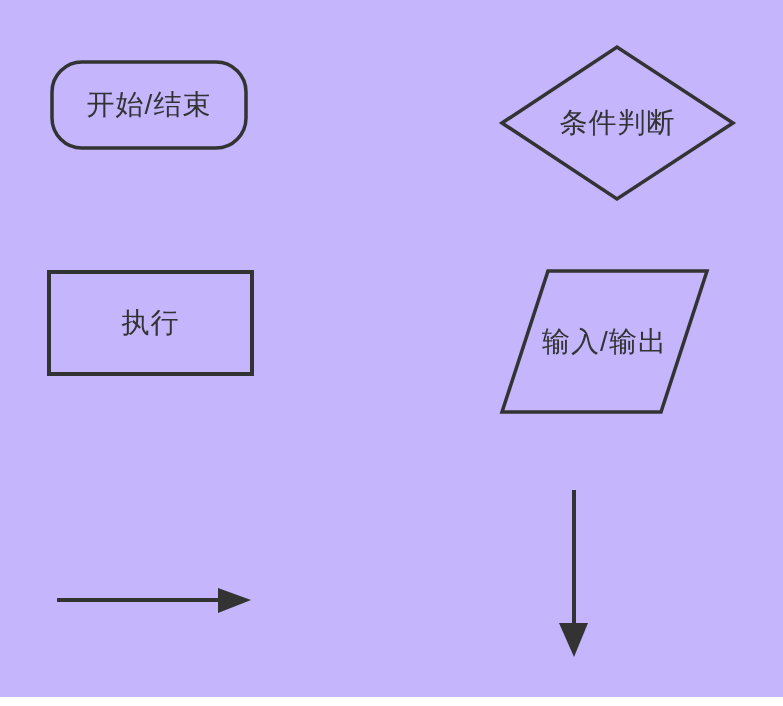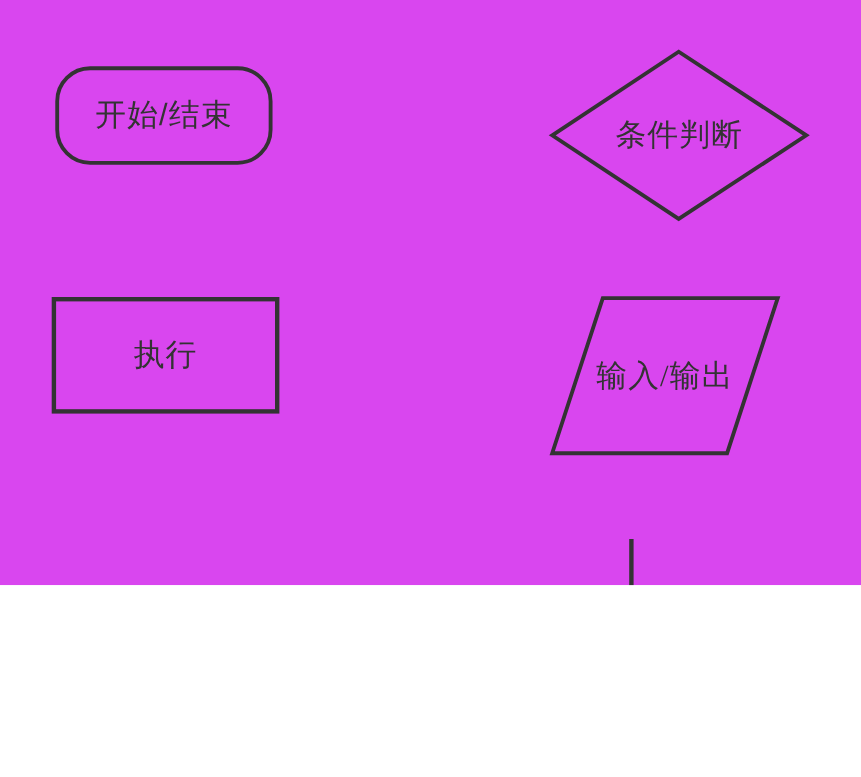--- a/index.html
+++ b/index.html
@@ -4,22 +4,22 @@
 <style>
   html, body {
     margin: 0;
     padding: 0;
     background: #ffffff;
     font-family: "Liberation Sans", "DejaVu Sans", sans-serif;
   }
   .canvas {
     position: relative;
     width: 783px;
-    height: 532px;
-    background: #d946ef;
+    height: 697px;
+    background: #c4b5fd;
     overflow: hidden;
   }
   .shapes-layer {
     position: absolute;
     left: 0;
     top: 0;
     display: block;
   }
   .shape-label {
     position: absolute;
@@ -28,21 +28,21 @@
     justify-content: center;
     font-size: 28px;
     letter-spacing: 1px;
     color: #333333;
     white-space: nowrap;
     pointer-events: none;
   }
   .label-terminator { left: 50px;  top: 60px;  width: 198px; height: 90px;  }
   .label-decision   { left: 502px; top: 47px;  width: 231px; height: 152px; }
   .label-process    { left: 47px;  top: 270px; width: 207px; height: 106px; }
-  .label-io         { left: 502px; top: 271px; width: 205px; height: 141px; font-family: Liberation Serif, serif; }
+  .label-io         { left: 502px; top: 271px; width: 205px; height: 141px; }
   .label-flowline   { left: 339px; top: 560px; width: 120px; height: 60px;  }
 </style>
 </head>
 <body>
 
 <div class="canvas">
 
   <svg class="shapes-layer" width="783" height="706" viewBox="0 0 783 706">
 
     <g fill="none" stroke-width="3.5" stroke-linejoin="miter" stroke="#333333">

